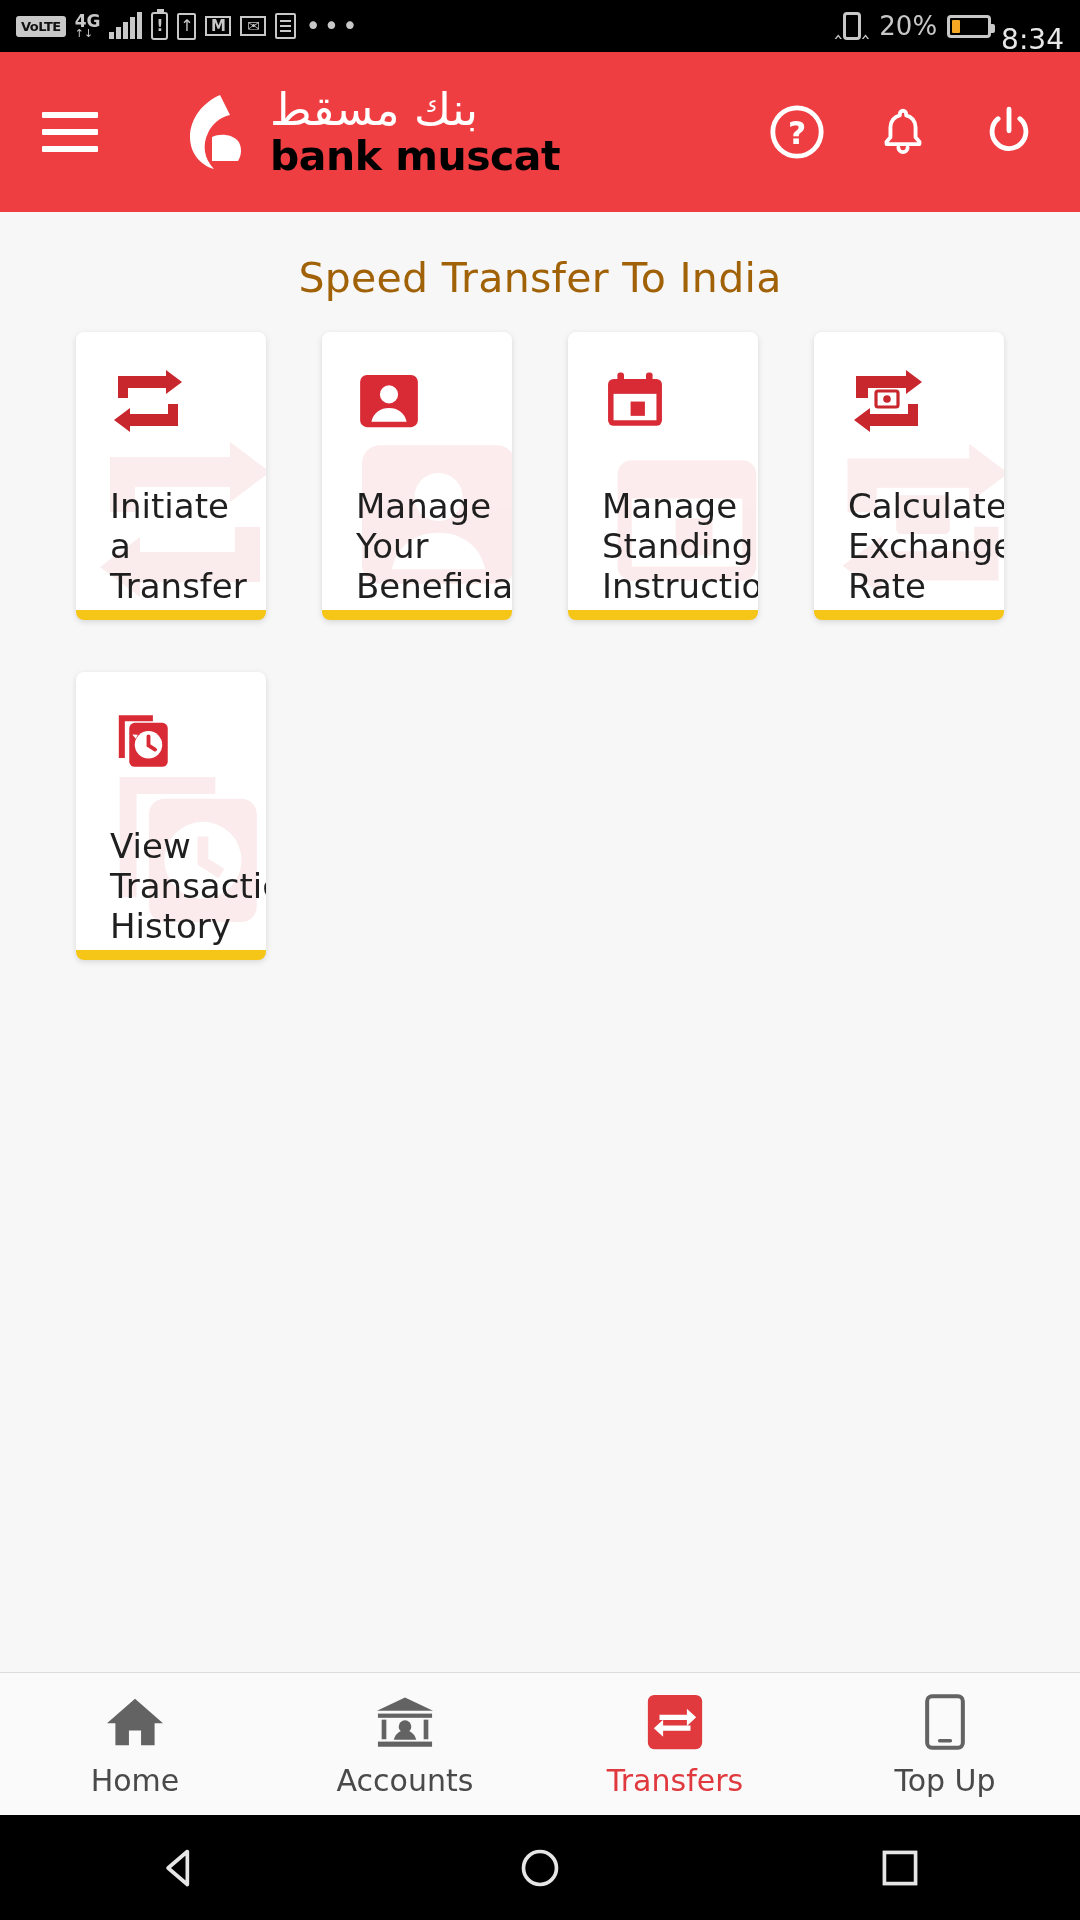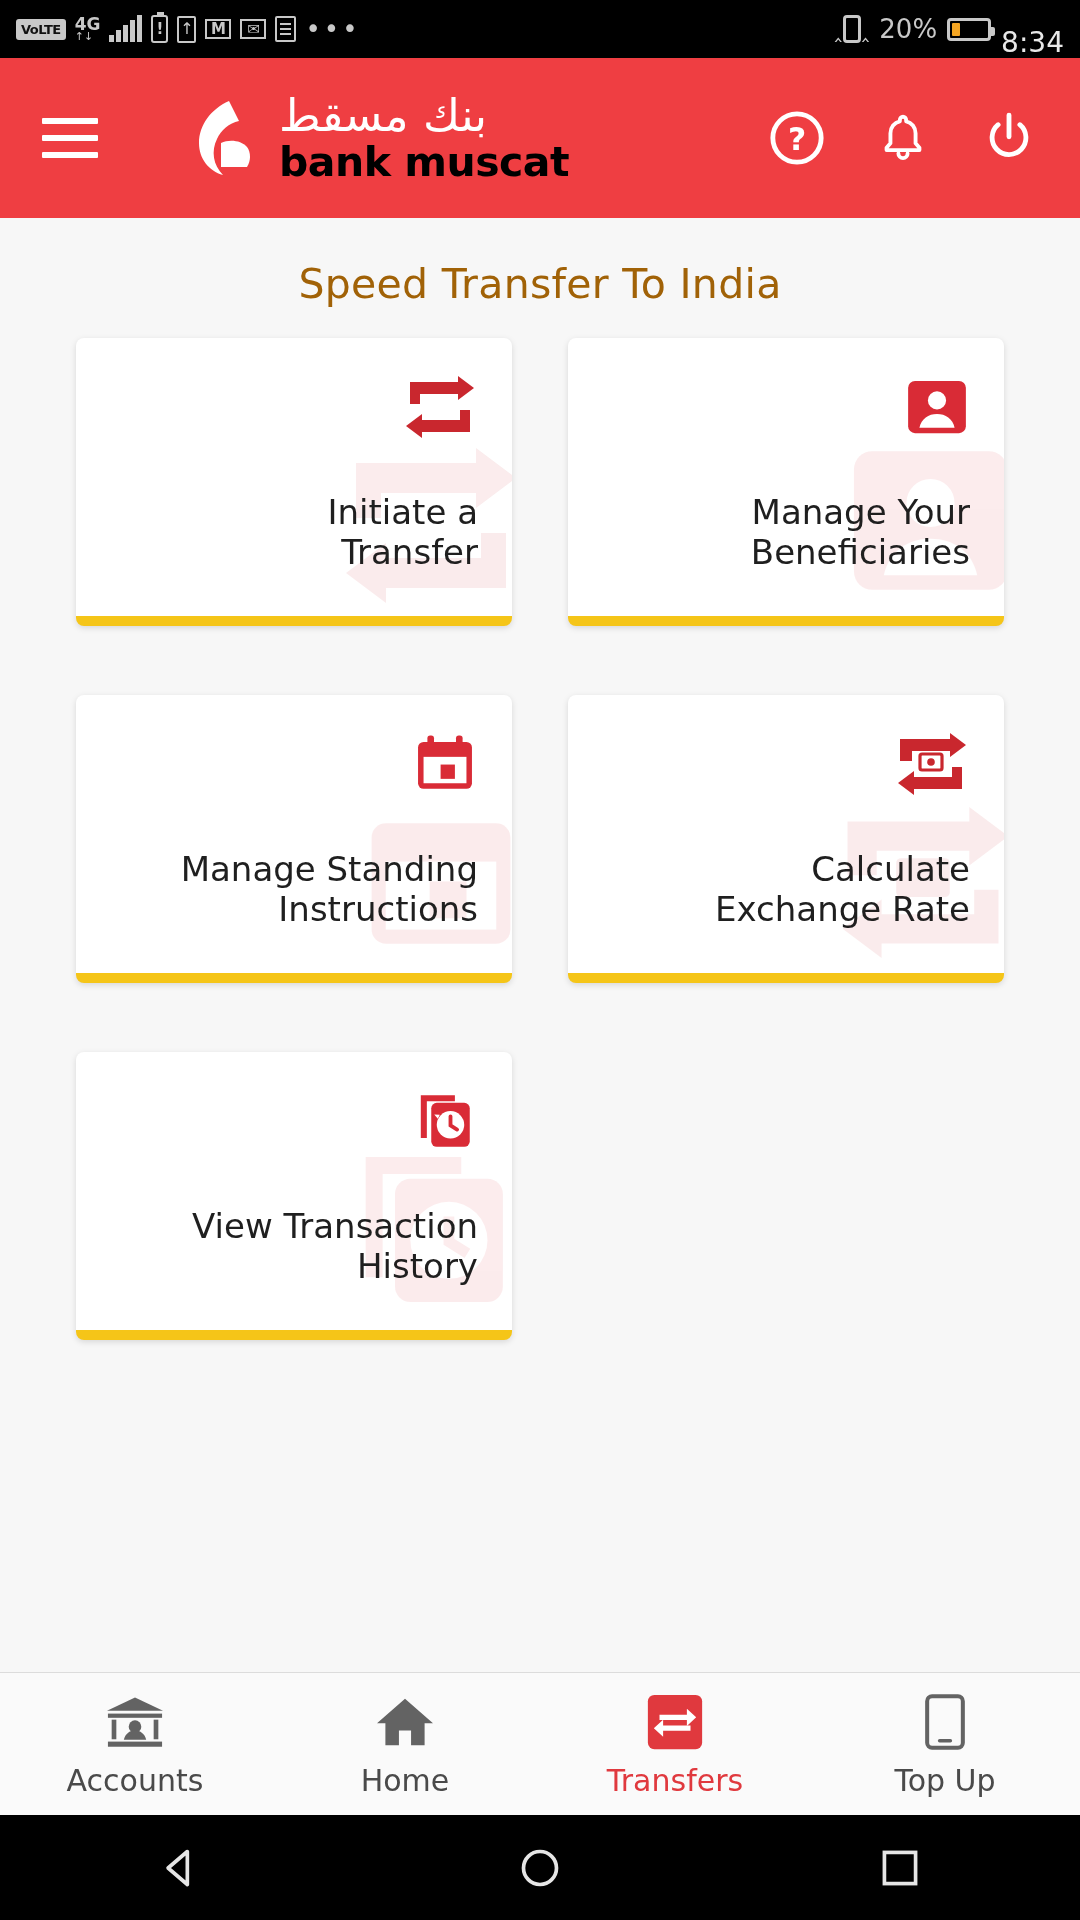--- a/index.html
+++ b/index.html
@@ -6,21 +6,21 @@
   html,body { width:1080px; height:1920px; }
   body {
     font-family:"DejaVu Sans", sans-serif;
     background:#f7f7f7;
     overflow:hidden;
     position:relative;
   }
 
   
   .status-bar{
-    height:58px; background:#000; color:#c8c8c8;
+    height:52px; background:#000; color:#c8c8c8;
     display:flex; align-items:center; padding:0 16px;
     font-size:26px; position:relative;
   }
   .sb-left{ display:flex; align-items:center; gap:9px; }
   .sb-right{ margin-left:auto; display:flex; align-items:center; gap:10px; }
   .volte-badge{
     border:2px solid #c8c8c8; border-radius:3px;
     font-size:13px; font-weight:bold; padding:2px 3px;
     letter-spacing:-.5px; line-height:1; color:#111; background:#c8c8c8;
   }
@@ -66,21 +66,21 @@
   .batt-body::after{
     content:""; position:absolute; right:-7px; top:6px;
     width:4px; height:9px; background:#c8c8c8; border-radius:0 2px 2px 0;
   }
   .batt-fill{ height:100%; width:22%; background:#f5a623; border-radius:1px; }
   .clock{ font-size:28px; color:#e8e8e8;margin-top:26px; }
 
   
   .app-header{
     height:160px; background:#ef3e42;
-    display:flex; align-items:center; padding:0 42px; gap:9px;
+    display:flex; align-items:center; padding:0 42px; gap:0;
   }
   .hamburger{ width:56px; display:flex; flex-direction:column; gap:11px; cursor:pointer; }
   .hamburger span{ display:block; height:6px; background:#fff; border-radius:1px; }
   .brand{ display:flex; align-items:center; gap:14px; margin-left:84px; }
   .brand-mark{ width:74px; height:78px; position:relative; }
   .brand-text{ display:flex; flex-direction:column; align-items:flex-start; line-height:1; }
   .brand-ar{
     font-size:45px; color:#fff; font-weight:500; letter-spacing:1px;
     direction:rtl; margin-bottom:4px;
   }
@@ -89,22 +89,22 @@
   .hdr-btn{ width:58px; height:58px; cursor:pointer; }
 
   
   .page-title{
     text-align:center; font-size:41px; color:#a16207;
     padding:42px 0 30px; font-weight:400; letter-spacing:.3px;
   }
 
   
   .grid{
-    display:grid; grid-template-columns:1fr 1fr;
-    gap:69px 56px; padding:0 76px;text-align:right;
+    display:grid; grid-template-columns:1fr 1fr 1fr 1fr;
+    gap:52px 56px; padding:0 76px;
   }
   .card{
     position:relative; background:#fff; border-radius:8px;
     height:288px; padding:36px 34px 0;
     box-shadow:0 2px 6px rgba(0,0,0,.13);
     border-bottom:10px solid #f5c518;
     overflow:hidden; cursor:pointer;
   }
   .card-icon{ position:relative; z-index:2; height:66px; }
   .card-label{
@@ -318,41 +318,41 @@
     </div>
   </div>
 
 </div>
 
 <div class="bottom-nav">
 
   <div class="nav-item">
     <div class="nav-icon">
       <svg width="62" height="56" viewBox="0 0 26 24">
+        <path d="M13 2 L25 12.5 h-3.6 V22 H15.6 v-6.4 h-5.2 V22 H4.6 v-9.5 H1 Z" fill="#636363"></path>
+      </svg>
+    </div>
+    <div class="nav-label">Home</div>
+  </div>
+
+  <div class="nav-item">
+    <div class="nav-icon">
+      <svg width="62" height="56" viewBox="0 0 26 24">
         <path d="M13 1.5 L25 7.2 H1 Z" fill="#636363"></path>
         <rect x="1.4" y="8.4" width="23.2" height="1.8" fill="#636363"></rect>
         <rect x="1.4" y="20.4" width="23.2" height="2.2" fill="#636363"></rect>
         <circle cx="13" cy="14" r="2.7" fill="#636363"></circle>
         <path d="M8.2 19.6c.6-2.6 2.5-4 4.8-4s4.2 1.4 4.8 4z" fill="#636363"></path>
         <rect x="3" y="11" width="2" height="8.4" fill="#636363"></rect>
         <rect x="21" y="11" width="2" height="8.4" fill="#636363"></rect>
       </svg>
     </div>
     <div class="nav-label">Accounts</div>
   </div>
 
-  <div class="nav-item">
-    <div class="nav-icon">
-      <svg width="62" height="56" viewBox="0 0 26 24">
-        <path d="M13 2 L25 12.5 h-3.6 V22 H15.6 v-6.4 h-5.2 V22 H4.6 v-9.5 H1 Z" fill="#636363"></path>
-      </svg>
-    </div>
-    <div class="nav-label">Home</div>
-  </div>
-
   <div class="nav-item active">
     <div class="nav-icon">
       <svg width="62" height="62" viewBox="0 0 24 24">
         <rect x="1.5" y="1.5" width="21" height="21" rx="2.5" fill="#e0393e"></rect>
         <path d="M6 9.2 h10.6 v-2.3 l3.6 3.3 -3.6 3.3 v-2.3 H6 Z" fill="#ffffff"></path>
         <path d="M18 15.4 H7.4 v2.3 L3.8 14.4 l3.6 -3.3 v2.3 H18 Z" fill="#ffffff"></path>
       </svg>
     </div>
     <div class="nav-label">Transfers</div>
   </div>

